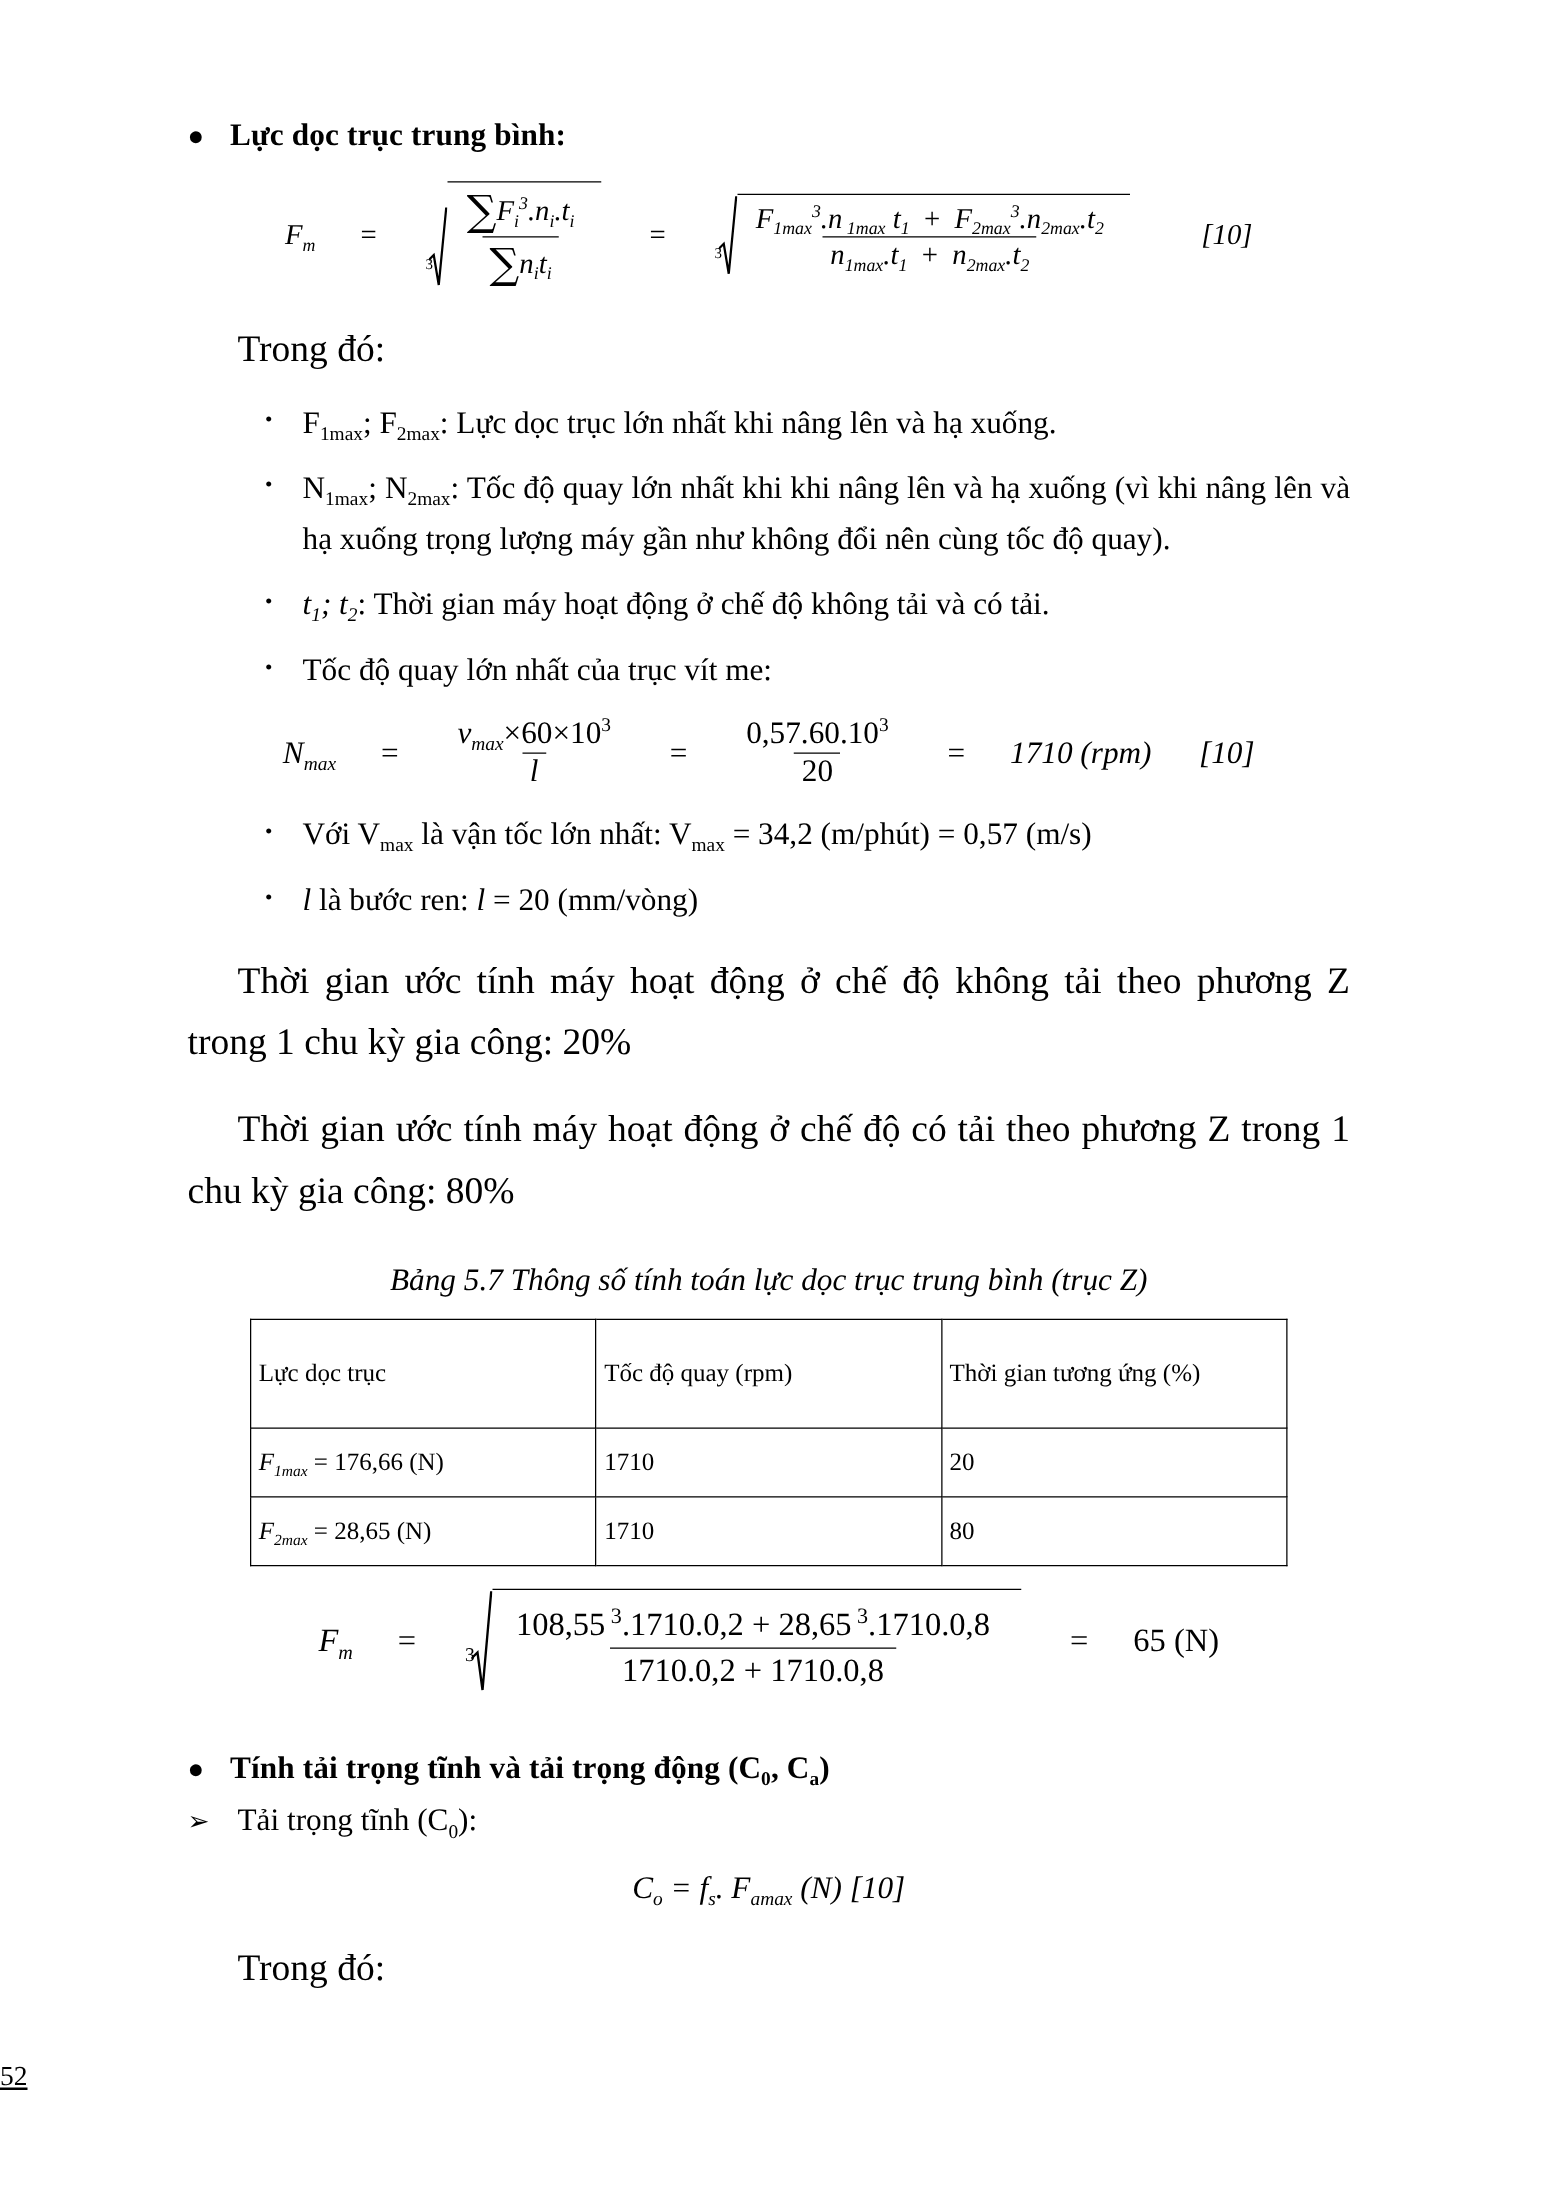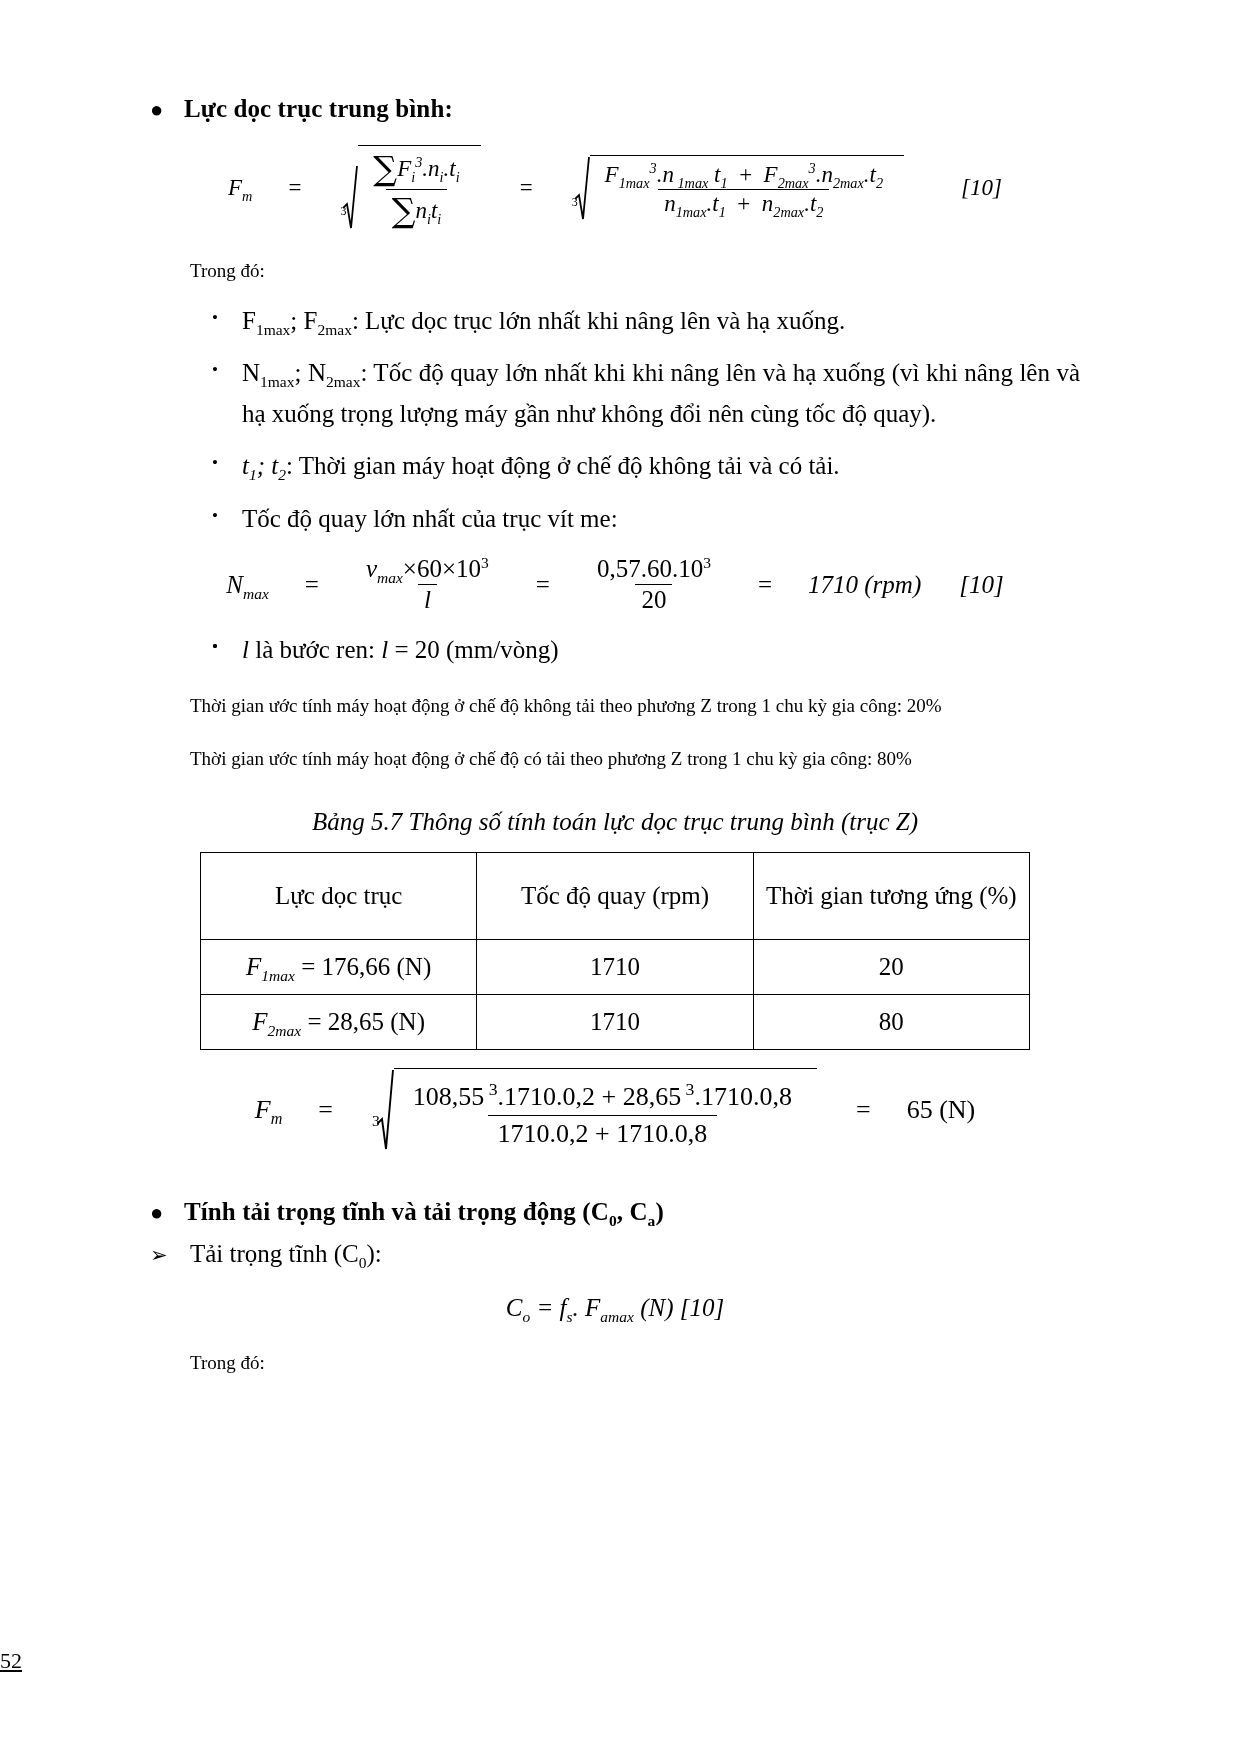--- a/index.html
+++ b/index.html
@@ -36,21 +36,21 @@
   }
   .bullet-head .dot {
     width: 34px;
     flex: 0 0 34px;
     font-size: 22px;
     line-height: 1;
   }
   .bullet-head .txt { flex: 1 1 auto; }
 
   .para {
-    font-size: 19px;
+    font-size: 30px;
     line-height: 1.62;
     margin: 0;
     text-align: justify;
   }
   .para.indent { text-indent: 40px; }
 
   
   .sublist {
     margin: 14px 0 0 0;
     padding: 0;
@@ -156,22 +156,22 @@
     margin: 34px 0 16px 0;
   }
   table.data {
     border-collapse: collapse;
     width: 830px;
     margin: 0 auto;
     table-layout: fixed;
   }
   table.data th, table.data td {
     border: 1.8px solid #000;
-    text-align: center;
-    font-size: 25px;
+    text-align: left;
+    font-size: 20px;
     font-weight: normal;
     padding: 4px 6px;
   }
   table.data thead th { height: 78px; vertical-align: middle; }
   table.data tbody td { height: 46px; vertical-align: middle; }
 
   
   .ffin { margin-top: 18px; font-size: 26px; }
 
   
@@ -306,20 +306,21 @@
         </span>
         <span class="op">=</span>
         <span>1710 (rpm)</span>
         <span style="margin-left:10px">[10]</span>
       </span>
     </div>
 
     <ul class="sublist" style="margin-top:16px">
       <li>
         <span class="minidot">•</span>
+        <span>Với V<sub>max</sub> là vận tốc lớn nhất: V<sub>max</sub> = 34,2 (m/phút) = 0,57 (m/s)</span>
       </li>
       <li>
         <span class="minidot">•</span>
         <span><span class="it">l</span> là bước ren: <span class="it">l</span> = 20 (mm/vòng)</span>
       </li>
     </ul>
 
     <p class="para indent" style="margin-top:20px">Thời gian ước tính máy hoạt động ở chế độ không tải theo phương Z trong 1 chu kỳ gia công: 20%</p>
     <p class="para indent" style="margin-top:22px">Thời gian ước tính máy hoạt động ở chế độ có tải theo phương Z trong 1 chu kỳ gia công: 80%</p>
 

